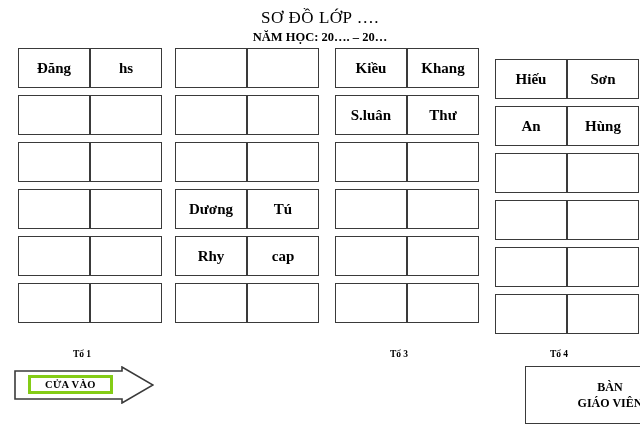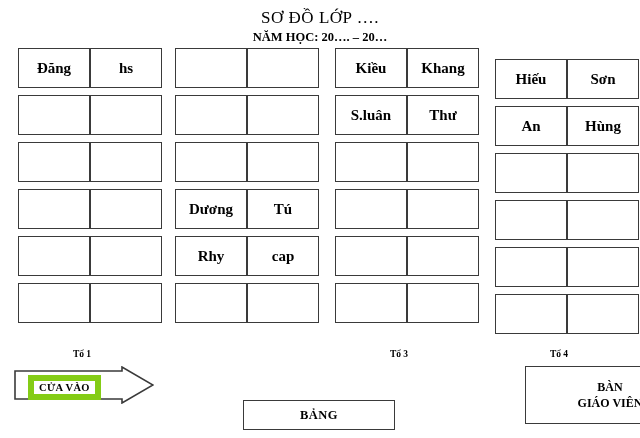--- a/index.html
+++ b/index.html
@@ -96,22 +96,22 @@
     position: absolute;
     left: 0;
     top: 0;
     width: 140px;
     height: 38px;
   }
   .door-label {
     position: absolute;
     left: 14px;
     top: 9px;
-    padding: 1px 5px;
-    border: 6px solid #84cc16;
+    padding: 1px 14px;
+    border: 3px solid #84cc16;
     font-size: 10.5px;
     font-weight: bold;
     background: #ffffff;
     letter-spacing: 0.3px;
   }
 
   .board {
     position: absolute;
     left: 243px;
     top: 400px;
@@ -265,22 +265,19 @@
   <div class="group-label gl-3">Tổ 3</div>
   <div class="group-label gl-4">Tổ 4</div>
 
   <div class="door-wrap">
     <svg class="door-arrow" viewBox="0 0 140 38">
       <polygon points="1,5 108,5 108,1 139,19 108,37 108,33 1,33" fill="#ffffff" stroke="#3a3a3a" stroke-width="1.6" stroke-linejoin="miter"></polygon>
     </svg>
     <div class="door-label">CỬA VÀO</div>
   </div>
 
-  <div class="board">
-    <span>BẢNG</span>
-  </div>
 
   <div class="teacher-desk">
     <span>BÀN</span>
     <span>GIÁO VIÊN</span>
   </div>
 
 </div>
 
 </body></html>

